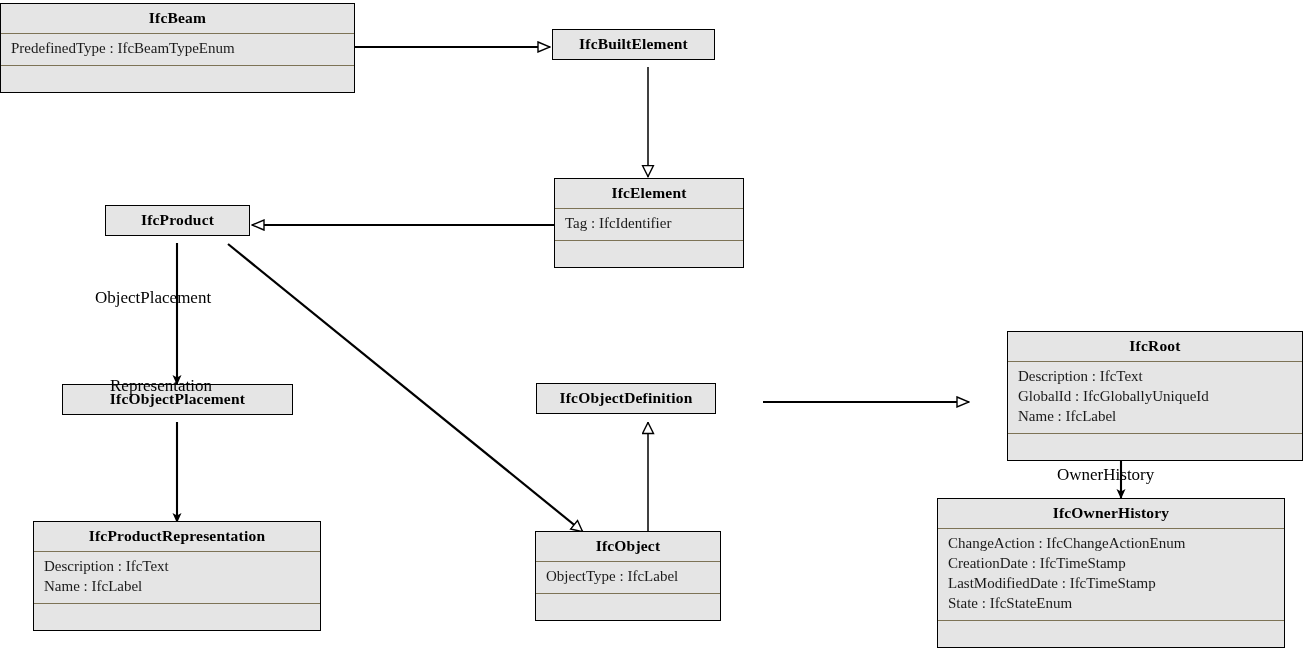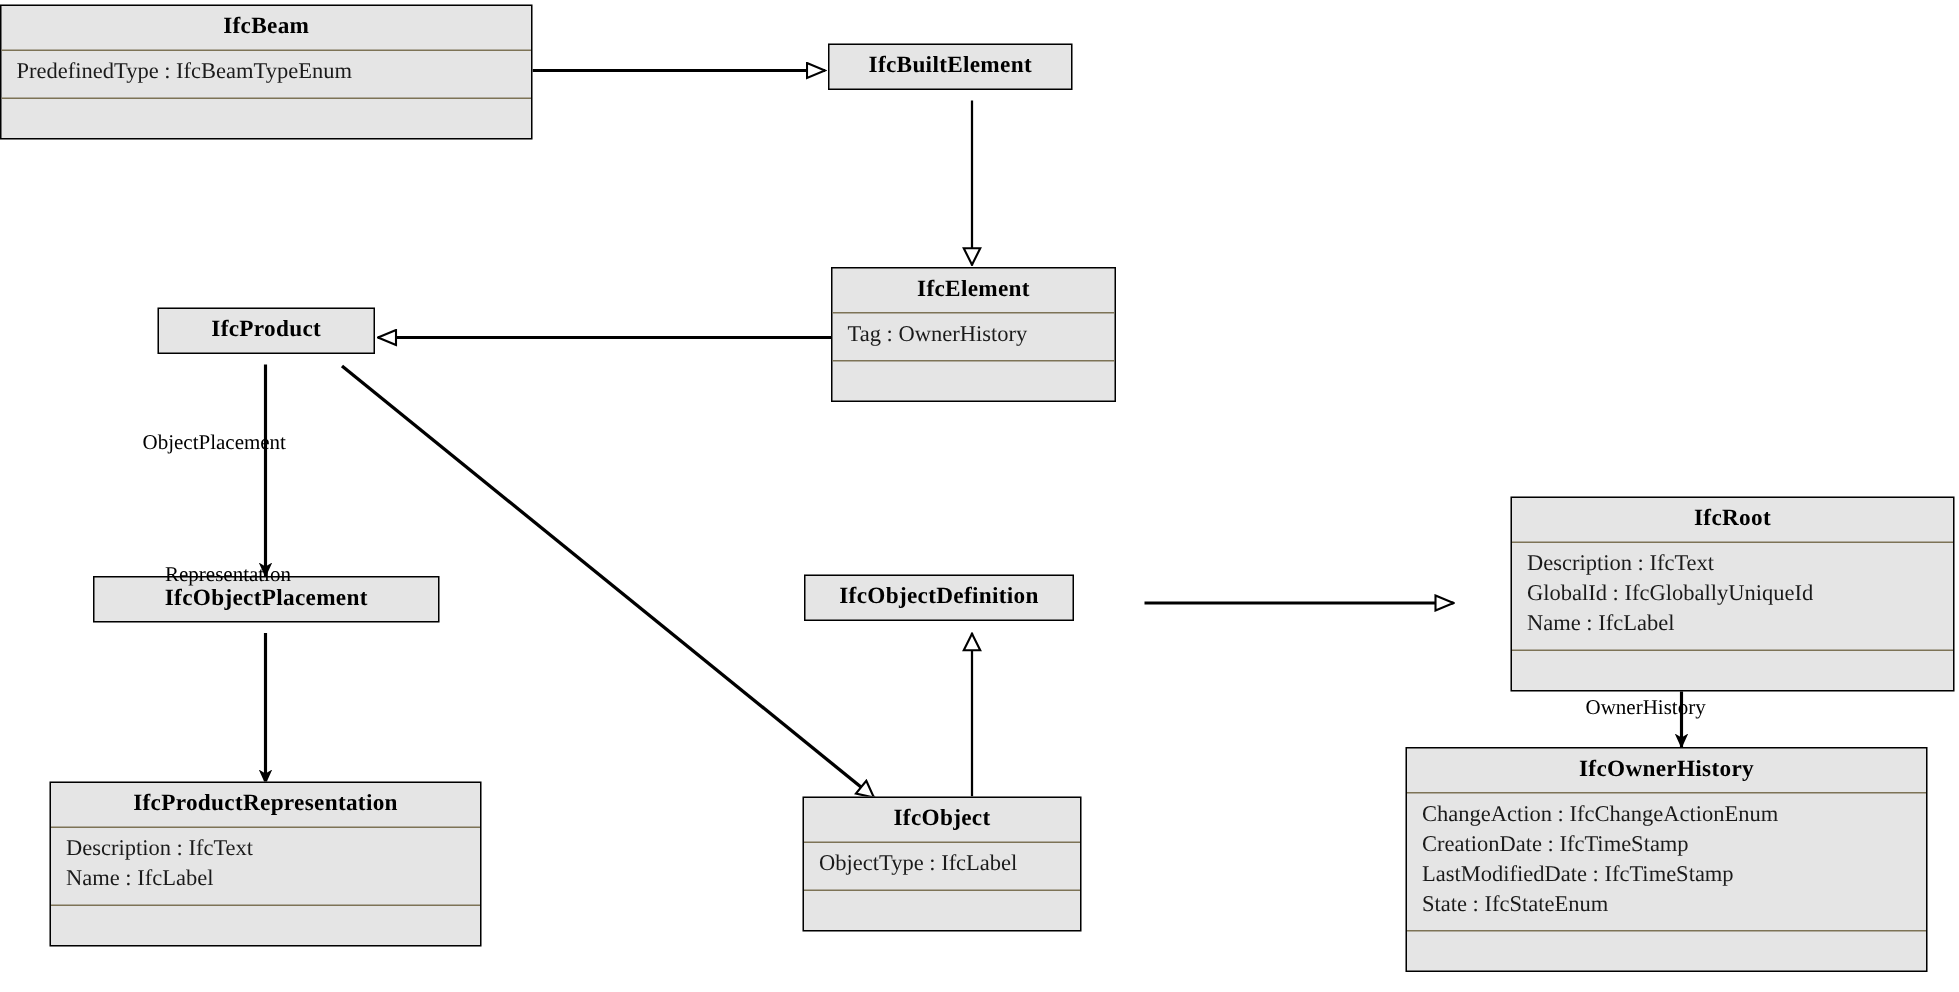--- a/index.html
+++ b/index.html
@@ -48,21 +48,21 @@
     padding: 5px 10px;
   }
   .attr {
     font-size: 15px;
     color: #1a1a1a;
     line-height: 1.33;
     white-space: nowrap;
   }
   .edge-label {
     position: absolute;
-    font-size: 14px;
+    font-size: 17px;
     color: #000000;
     white-space: nowrap;
     z-index: 3;
     line-height: 1;
   }
 </style>
 </head>
 <body>
 
 <div id="diagram">
@@ -128,21 +128,21 @@
     <div class="compartment empty"></div>
   </div>
 
   <div class="uml-class" style="left:552px; top:29px; width:163px;">
     <div class="uml-title">IfcBuiltElement</div>
   </div>
 
   <div class="uml-class" style="left:554px; top:178px; width:190px;">
     <div class="uml-title">IfcElement</div>
     <div class="compartment">
-      <div class="attr">Tag : OwnerHistory</div>
+      <div class="attr">Tag : IfcIdentifier</div>
     </div>
     <div class="compartment empty"></div>
   </div>
 
   <div class="uml-class" style="left:62px; top:384px; width:231px;">
     <div class="uml-title">IfcObjectPlacement</div>
   </div>
 
   <div class="uml-class" style="left:105px; top:205px; width:145px;">
     <div class="uml-title">IfcProduct</div>

